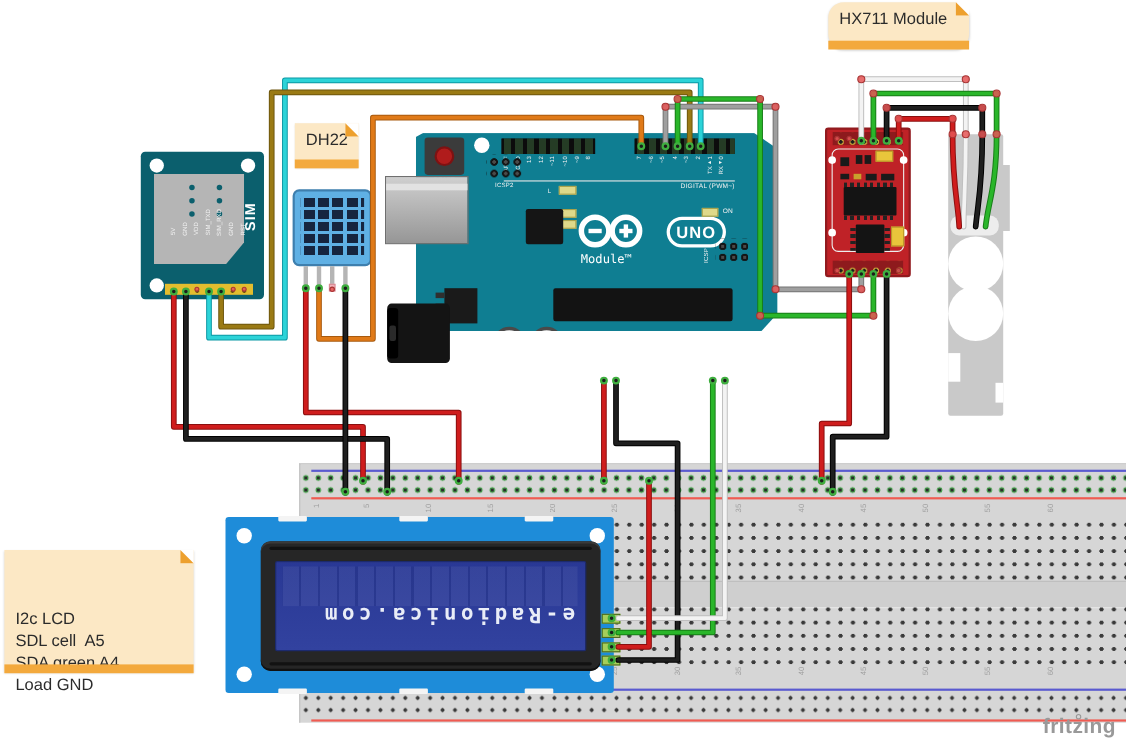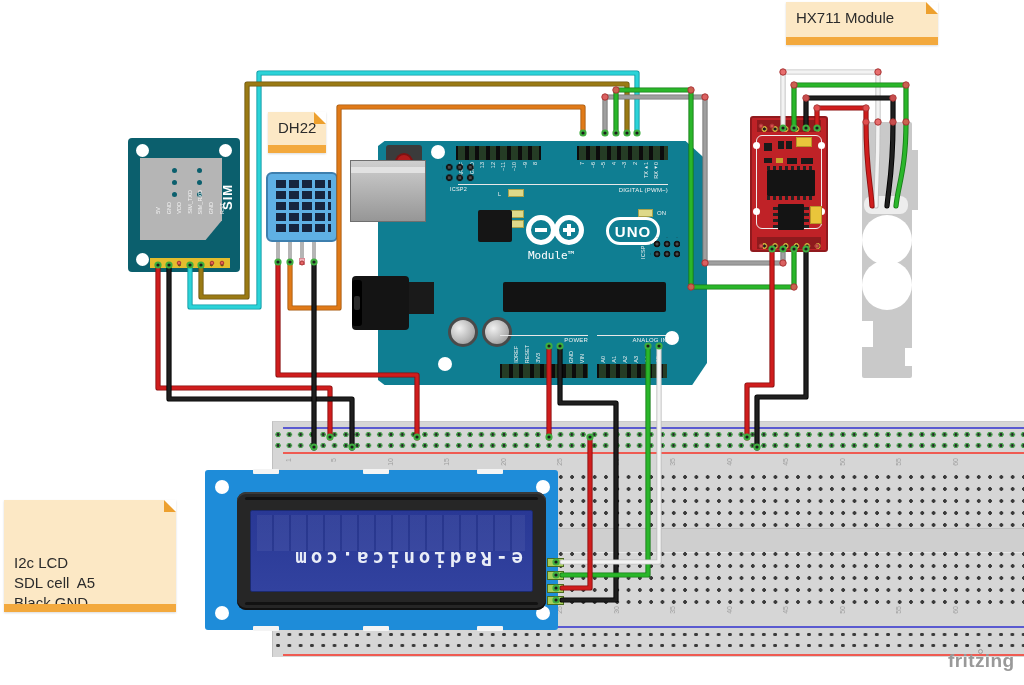--- a/index.html
+++ b/index.html
@@ -66,30 +66,31 @@
 </head>
 <body>
 
 <div id="canvas">
 
   <div class="note" style="left:268px;top:112px;width:58px;height:41px;">
     <span class="txt">DH22</span>
     <span class="strip"></span>
       <span class="fold"></span>
   </div>
-  <div class="note" style="left:786px;top:2px;width:152px;height:43px;">
+  <div class="note" style="left:753px;top:2px;width:128px;height:43px;border-radius:14px;">
     <span class="txt">HX711 Module</span>
     <span class="strip"></span>
       <span class="fold"></span>
   </div>
   <div class="note" style="left:4px;top:500px;width:172px;height:112px;">
     <div class="lines">
         <div>I2c LCD</div>
         <div>SDL cell  A5</div>
-        <div>Black GND</div>
+        <div>SDA green A4</div>
+        <div>Load GND</div>
       </div>
     <span class="strip"></span>
       <span class="fold"></span>
   </div>
 
   <div class="bb">
     <div class="rail-blue" style="top:5px;"></div>
     <div class="abs bb-dots-green" style="left:0;right:0;top:7px;height:22px;"></div>
     <div class="rail-red" style="top:30px;"></div>
     <div class="bb-nums" style="top:36px;">
@@ -197,22 +198,22 @@
     <div class="abs" style="left:5px;top:5px;width:58px;height:56px;
          background-image:repeating-linear-gradient(90deg,#5fb0e4 0 3px,rgba(0,0,0,0) 3px 13px),
                           repeating-linear-gradient(0deg,#5fb0e4 0 3px,#16253f 3px 11px);"></div>
   </div>
   <div class="abs" style="left:276px;top:242px;width:4px;height:22px;background:#b5b5b5;"></div>
   <div class="abs" style="left:288px;top:242px;width:4px;height:22px;background:#b5b5b5;"></div>
   <div class="abs" style="left:300px;top:242px;width:4px;height:22px;background:#b5b5b5;"></div>
   <div class="abs" style="left:312px;top:242px;width:4px;height:22px;background:#b5b5b5;"></div>
   <div class="abs" style="left:299px;top:258px;width:6px;height:7px;background:#f2b2ba;border:1px solid #d98a94;"></div>
 
-  <div class="abs pcb-teal" style="left:378px;top:121px;width:329px;height:244px;
-       clip-path:polygon(0 2%,2% 0,93.5% 0,100% 8%,100% 91%,95.5% 100%,2% 100%,0 98%);margin-top:20px;">
+  <div class="abs pcb-teal" style="left:378px;top:121px;width:329px;height:180px;
+       clip-path:polygon(0 2%,2% 0,93.5% 0,100% 8%,100% 91%,95.5% 100%,2% 100%,0 98%);">
 
     <div class="abs" style="left:8px;top:4px;width:36px;height:34px;background:#3b3b3b;border-radius:3px;">
       <div class="abs" style="left:9px;top:8px;width:18px;height:18px;background:#b01c1c;border:2px solid #7e1212;border-radius:50%;"></div>
     </div>
     <div class="wlabel" style="left:8px;top:40px;width:36px;text-align:center;">RESET</div>
     <div class="hole" style="left:53px;top:4px;width:14px;height:14px;"></div>
 
     <div class="pins" style="left:78px;top:5px;width:85px;"></div>
     <div class="pins" style="left:199px;top:5px;width:91px;"></div>
     <div class="vlabels topanchor" style="left:78px;top:21px;width:85px;">

